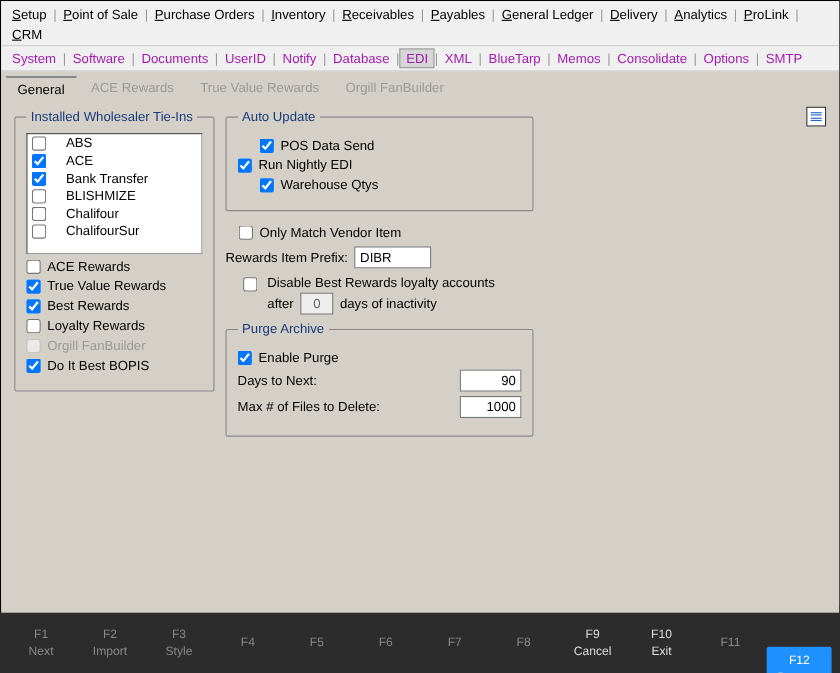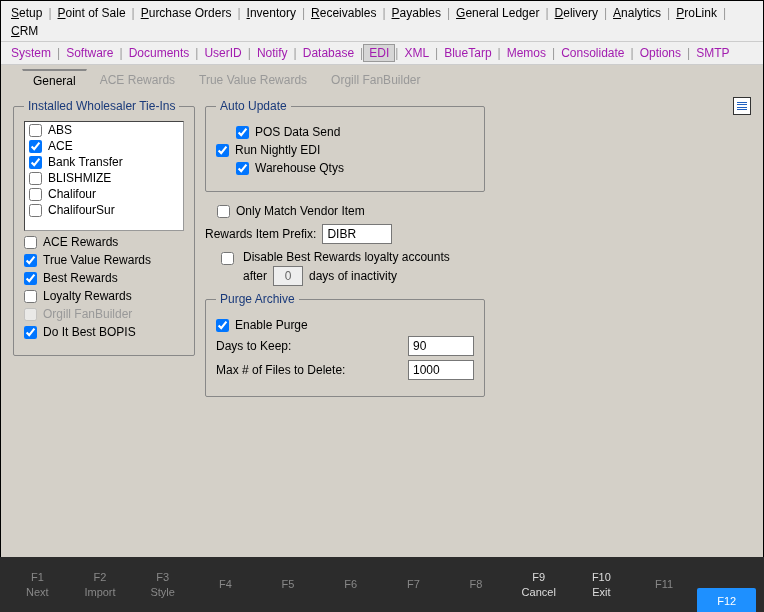--- a/index.html
+++ b/index.html
@@ -50,21 +50,21 @@
     background: #d6d6d6;
     border: 1px solid #999;
     padding: 1px 5px;
   }
   .menubar2 .sep {
     color: #999;
     padding: 2px 0;
   }
   .tabbar {
     background: #d4d0c8;
-    padding: 4px 4px 0 21px;
+    padding: 4px 4px 0 4px;
     display: flex;
     gap: 2px;
   }
   .tabbar .tab {
     padding: 3px 10px;
     cursor: default;
     color: #999;
     border: 1px solid transparent;
     border-bottom: none;
   }
@@ -111,21 +111,21 @@
   .listbox {
     width: 160px;
     height: 110px;
     background: #fff;
     border: 1px inset #999;
     overflow-y: scroll;
   }
   .listbox label {
     display: flex;
     align-items: center;
-    gap: 4px;
+    gap: 16px;
     padding: 1px 4px;
   }
   .listbox input[type=checkbox]{ margin:0 2px 0 0; width:13px; height:13px;}
   .section-label {
     color: #1a3a7a;
     margin: 10px 0 6px 0;
   }
   .chk-row {
     display: flex;
     align-items: center;
@@ -143,21 +143,21 @@
   }
   .txt {
     border: 1px solid #777;
     background: #fff;
     padding: 2px 4px;
     font-family: inherit;
     font-size: 12px;
     height: 20px;
   }
   .txt.small { width: 30px; text-align:center; }
-  .txt.med { width: 66px; text-align:left; }
+  .txt.med { width: 56px; text-align:right; }
   .txt.lg { width: 70px; }
   .txt[disabled]{ background:#eee; color:#666;}
   .purge-row {
     display: flex;
     justify-content: space-between;
     align-items: center;
     margin: 4px 0;
   }
   .fkeys {
     position: absolute;
@@ -354,21 +354,21 @@
       </div>
     </div>
 
     <fieldset>
       <legend>Purge Archive</legend>
       <label class="chk-row">
         <input type="checkbox" id="purge-en" checked="" style="">
         <span>Enable Purge</span>
       </label>
       <div class="purge-row">
-        <span>Days to Keep:</span>
+        <span>Days to Next:</span>
         <input class="txt med" id="purge-days" value="90" style="">
       </div>
       <div class="purge-row">
         <span>Max # of Files to Delete:</span>
         <input class="txt med" id="purge-max" value="1000" style="">
       </div>
     </fieldset>
   </div>
 </div>
 

